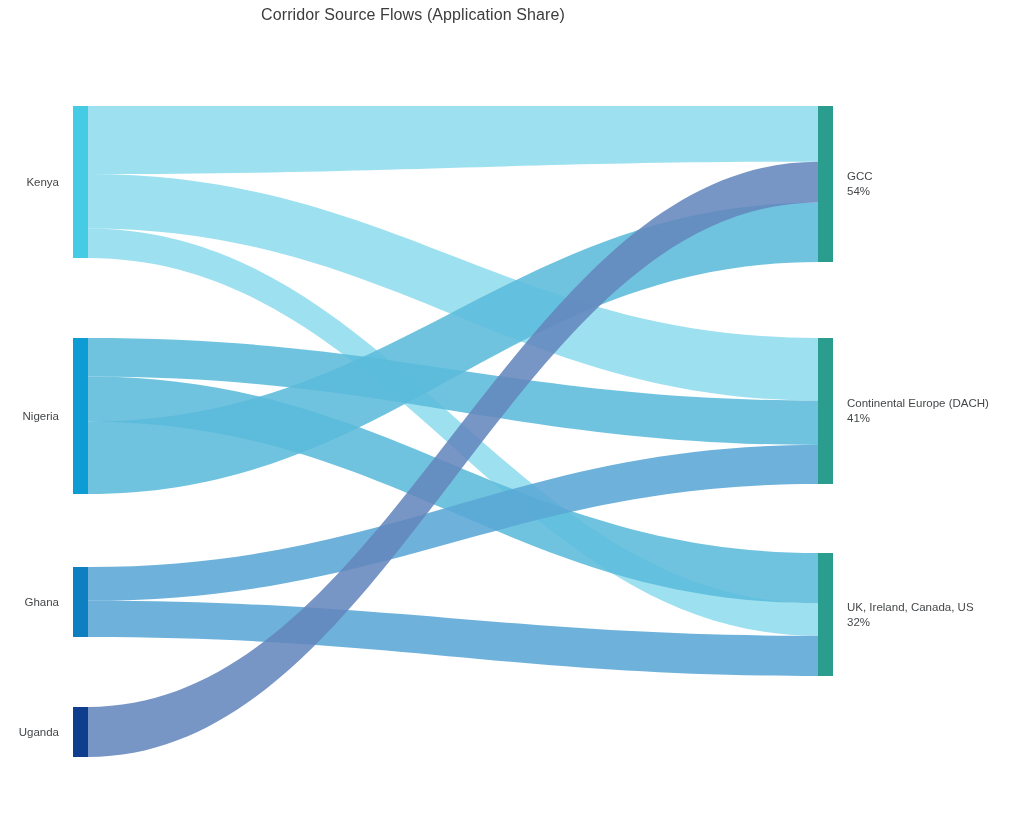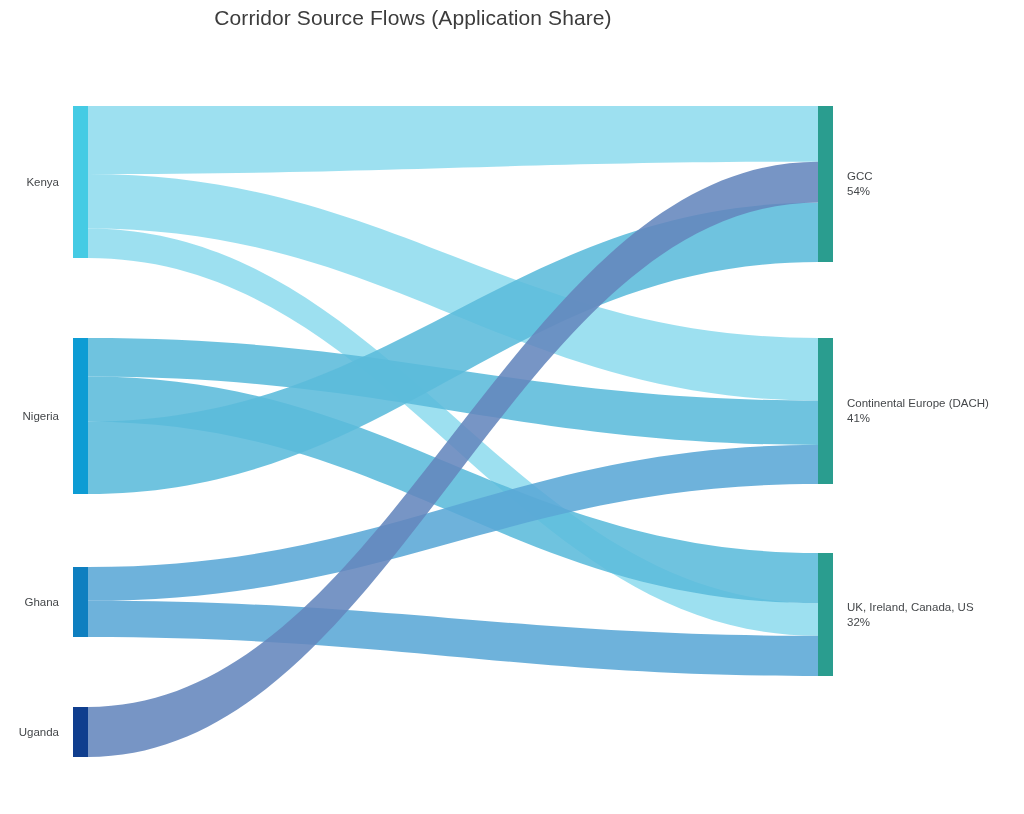--- a/index.html
+++ b/index.html
@@ -18,21 +18,21 @@
     position: relative;
     width: 1024px;
     height: 814px;
   }
   .chart-title {
     position: absolute;
     top: 6px;
     left: 0;
     width: 826px;
     text-align: center;
-    font-size: 21px;
+    font-size: 16px;
     color: #3c3c3c;
     font-family: "Liberation Sans", sans-serif;
     letter-spacing: 0.1px;
   }
   svg.sankey {
     position: absolute;
     top: 0;
     left: 0;
     display: block;
   }

